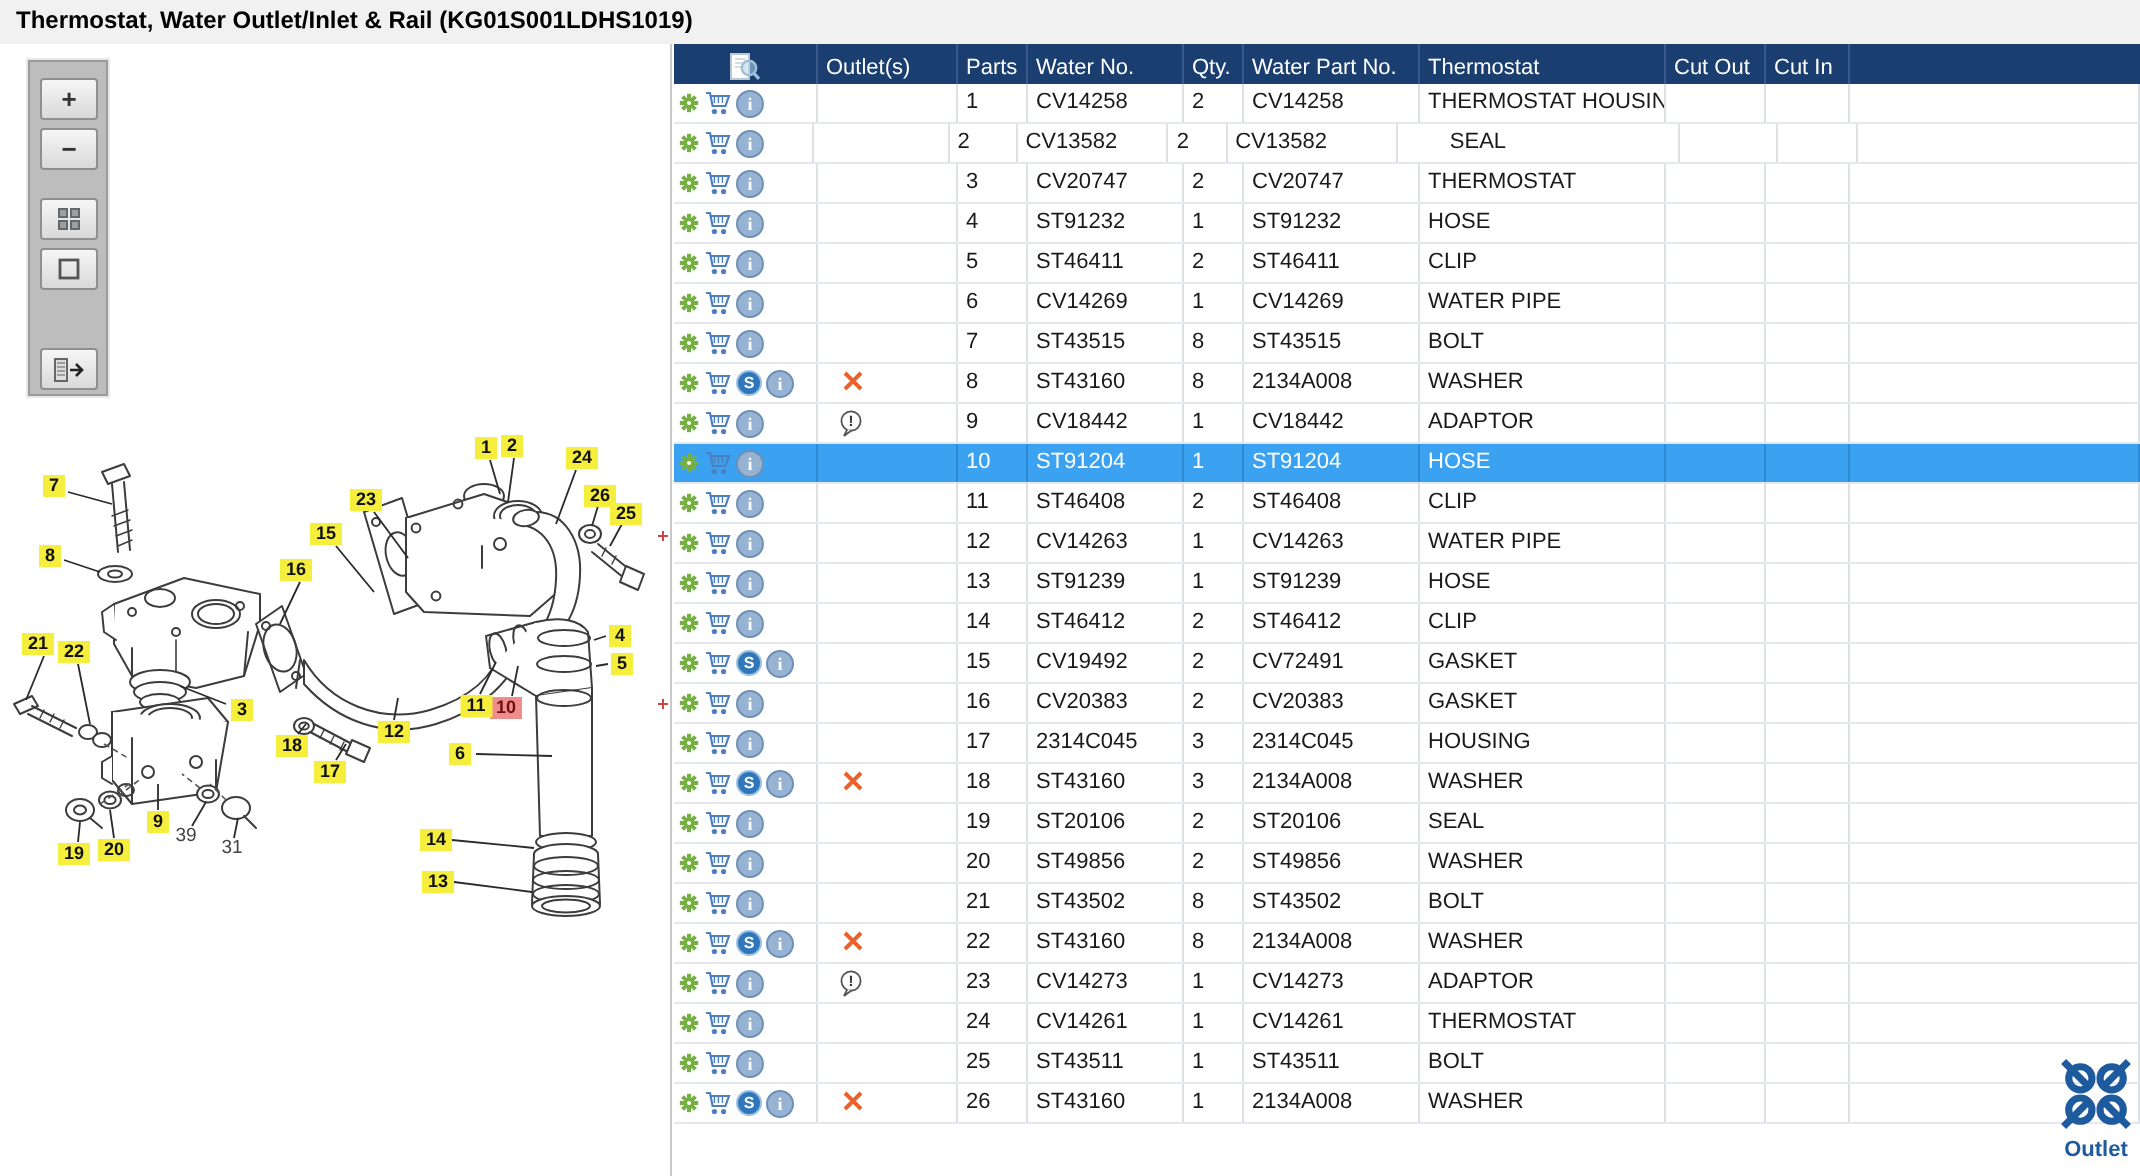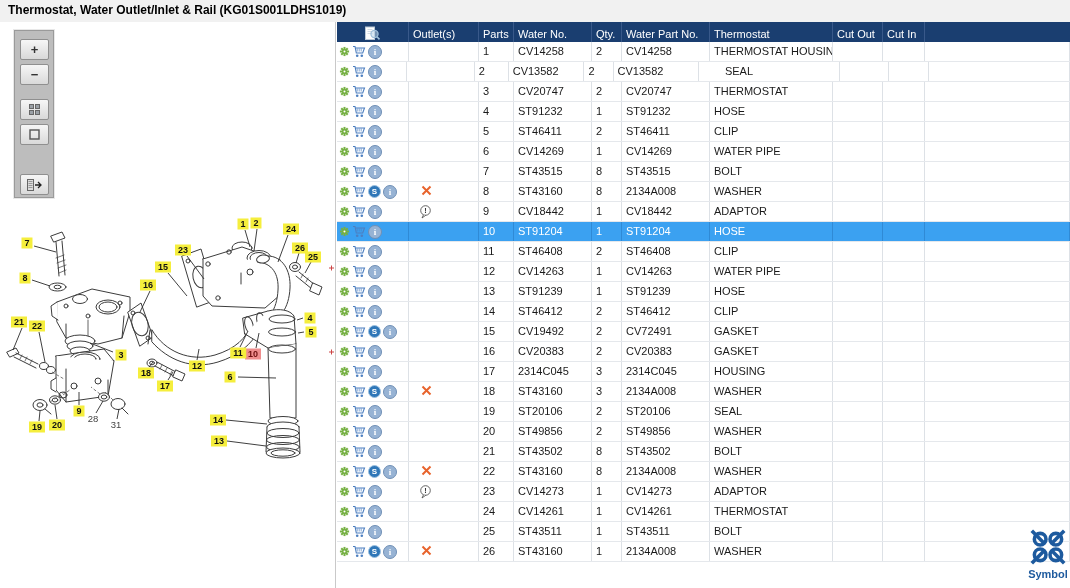--- a/index.html
+++ b/index.html
@@ -254,21 +254,21 @@
       <div class="dlabel" style="left: 165px; top: 364px;">17</div>
       <div class="dlabel" style="left: 146px; top: 351px;">18</div>
       <div class="dlabel" style="left: 37px; top: 405px;">19</div>
       <div class="dlabel" style="left: 57px; top: 403px;">20</div>
       <div class="dlabel" style="left: 19px; top: 300px;">21</div>
       <div class="dlabel" style="left: 37px; top: 304px;">22</div>
       <div class="dlabel" style="left: 183px; top: 228px;">23</div>
       <div class="dlabel" style="left: 291px; top: 207px;">24</div>
       <div class="dlabel" style="left: 313px; top: 235px;">25</div>
       <div class="dlabel" style="left: 300px; top: 226px;">26</div>
-      <div class="dlabel plain" style="left: 93px; top: 396px;">28</div>
+      <div class="dlabel plain" style="left: 93px; top: 396px;">39</div>
       <div class="dlabel plain" style="left: 116px; top: 402px;">31</div>
     </div>
 </div>
 
 <div id="grid">
   <div id="table-header">
       <div class="hc center" style="width: 72px;">
         <svg width="17" height="15" viewBox="0 0 17 15">
           <rect x="1.5" y="1" width="9" height="12.5" fill="#fdfdfd" stroke="#b9c7d6"></rect>
           <path d="M3.5 3.5h5M3.5 5.5h5M3.5 7.5h5" stroke="#c6d2de" stroke-width="0.8"></path>
@@ -1212,14 +1212,14 @@
       <circle cx="10" cy="10" r="5.2"></circle>
         <circle cx="24" cy="10" r="5.2"></circle>
       <circle cx="10" cy="24" r="5.2"></circle>
         <circle cx="24" cy="24" r="5.2"></circle>
       <line x1="14" y1="14" x2="2.5" y2="2.5"></line>
       <line x1="20" y1="14" x2="31.5" y2="2.5"></line>
       <line x1="14" y1="20" x2="2.5" y2="31.5"></line>
       <line x1="20" y1="20" x2="31.5" y2="31.5"></line>
     </g>
   </svg>
-  <div id="perkins-text">Symbol</div>
+  <div id="perkins-text">Outlet</div>
 </div>
 
 </body></html>

